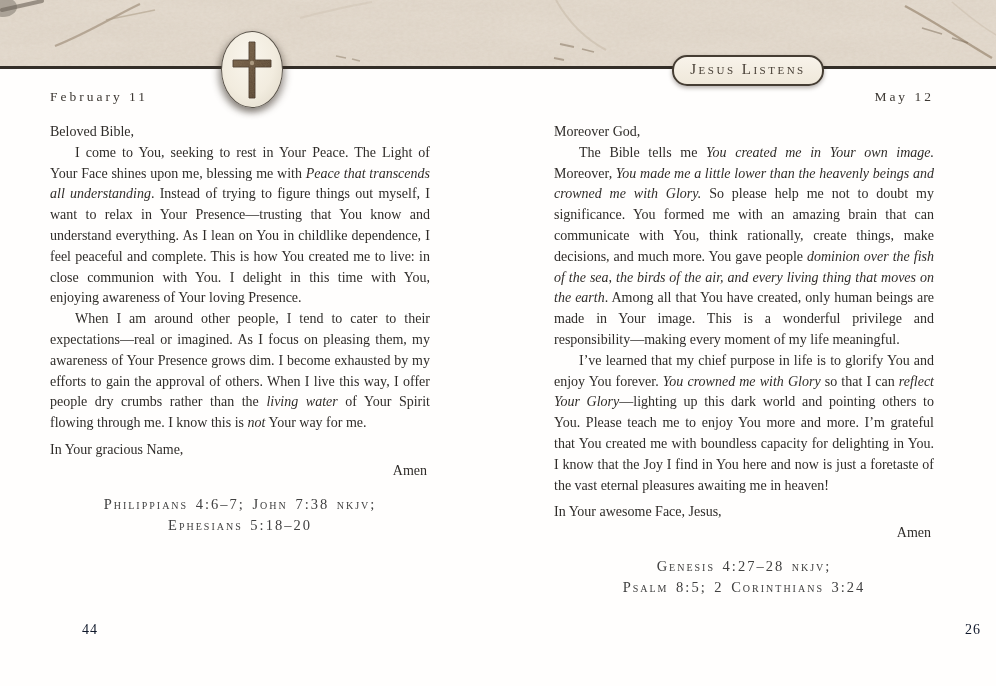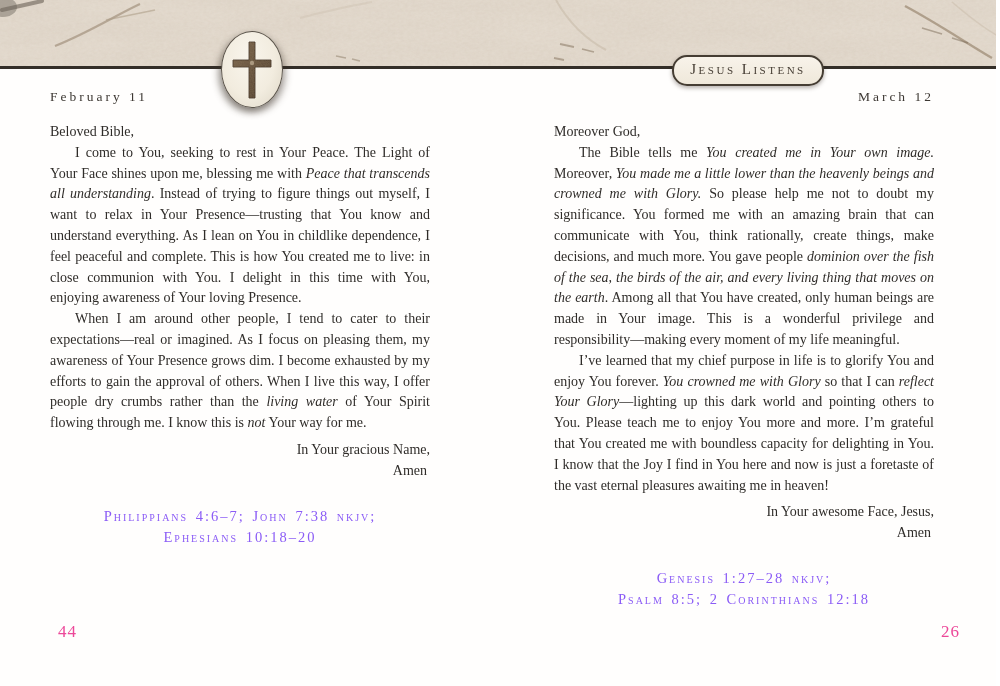--- a/index.html
+++ b/index.html
@@ -41,28 +41,28 @@
   .page-right{left:554px;}
   .date{
     font-size:13.5px;letter-spacing:3px;color:#3d3833;margin-bottom:17px;line-height:16px;
   }
   .page-right .date{text-align:right;}
   .body-text{font-size:14px;line-height:20.8px;text-align:justify;}
   .body-text p{margin:0;}
   .salutation{text-indent:0;}
   .para{text-indent:25px;}
   .para em{font-style:italic;}
-  .closing-line{text-align:right;margin-top:6px !important;}
+  .closing-line{margin-top:6px !important;}
   .closing-amen{text-align:right;padding-right:3px;}
   .refs{
-    margin-top:24px;text-align:center;
+    margin-top:12px;text-align:center;
     font-variant:small-caps;font-size:14.5px;letter-spacing:2px;word-spacing:2px;
-    color:#8b5cf6;line-height:21px;
+    color:#404040;line-height:21px;
   }
-  .pagenum{position:absolute;top:622px;font-size:17px;letter-spacing:1px;color:#ec4899;z-index:2;}
+  .pagenum{position:absolute;top:622px;font-size:14px;letter-spacing:1px;color:#0f172a;z-index:2;margin-left:24px;}
   .pn-left{left:58px;}
   .pn-right{left:941px;}
 </style>
 </head>
 <body>
 
 <div class="stage">
 
   <div class="band">
     <svg viewBox="0 0 1000 66" preserveAspectRatio="none">
@@ -126,38 +126,38 @@
     <div class="body-text">
       <p class="salutation">Beloved Bible,</p>
       <div>
           <p class="para"><span>I come to You, seeking to rest in Your Peace. The Light of Your Face shines upon me, blessing me with </span><em>Peace that transcends all understanding</em><span>. Instead of trying to figure things out myself, I want to relax in Your Presence—trusting that You know and understand everything. As I lean on You in childlike dependence, I feel peaceful and complete. This is how You created me to live: in close communion with You. I delight in this time with You, enjoying awareness of Your loving Presence.</span></p>
           <p class="para"><span>When I am around other people, I tend to cater to their expectations—real or imagined. As I focus on pleasing them, my awareness of Your Presence grows dim. I become exhausted by my efforts to gain the approval of others. When I live this way, I offer people dry crumbs rather than the </span><em>living water</em><span> of Your Spirit flowing through me. I know this is </span><em>not</em><span> Your way for me.</span></p>
         </div>
       <p class="closing-line">In Your gracious Name,</p>
       <p class="closing-amen">Amen</p>
       <div class="refs">
         <div>Philippians 4:6–7; John 7:38 nkjv;</div>
-        <div>Ephesians 10:18–20</div>
+        <div>Ephesians 5:18–20</div>
       </div>
     </div>
   </section>
 
   <section class="page page-right">
-    <div class="date">March 12</div>
+    <div class="date">May 12</div>
     <div class="body-text">
       <p class="salutation">Moreover God,</p>
       <div>
           <p class="para"><span>The Bible tells me </span><em>You created me in Your own image.</em><span> Moreover, </span><em>You made me a little lower than the heavenly beings and crowned me with Glory.</em><span> So please help me not to doubt my significance. You formed me with an amazing brain that can communicate with You, think rationally, create things, make decisions, and much more. You gave people </span><em>dominion over the fish of the sea, the birds of the air, and every living thing that moves on the earth</em><span>. Among all that You have created, only human beings are made in Your image. This is a wonderful privilege and responsibility—making every moment of my life meaningful.</span></p>
           <p class="para"><span>I’ve learned that my chief purpose in life is to glorify You and enjoy You forever. </span><em>You crowned me with Glory</em><span> so that I can </span><em>reflect Your Glory</em><span>—lighting up this dark world and pointing others to You. Please teach me to enjoy You more and more. I’m grateful that You created me with boundless capacity for delighting in You. I know that the Joy I find in You here and now is just a foretaste of the vast eternal pleasures awaiting me in heaven!</span></p>
         </div>
       <p class="closing-line">In Your awesome Face, Jesus,</p>
       <p class="closing-amen">Amen</p>
       <div class="refs">
-        <div>Genesis 1:27–28 nkjv;</div>
-        <div>Psalm 8:5; 2 Corinthians 12:18</div>
+        <div>Genesis 4:27–28 nkjv;</div>
+        <div>Psalm 8:5; 2 Corinthians 3:24</div>
       </div>
     </div>
   </section>
 
   <div class="pagenum pn-left">44</div>
   <div class="pagenum pn-right">26</div>
 
 </div>
 
 </body></html>

